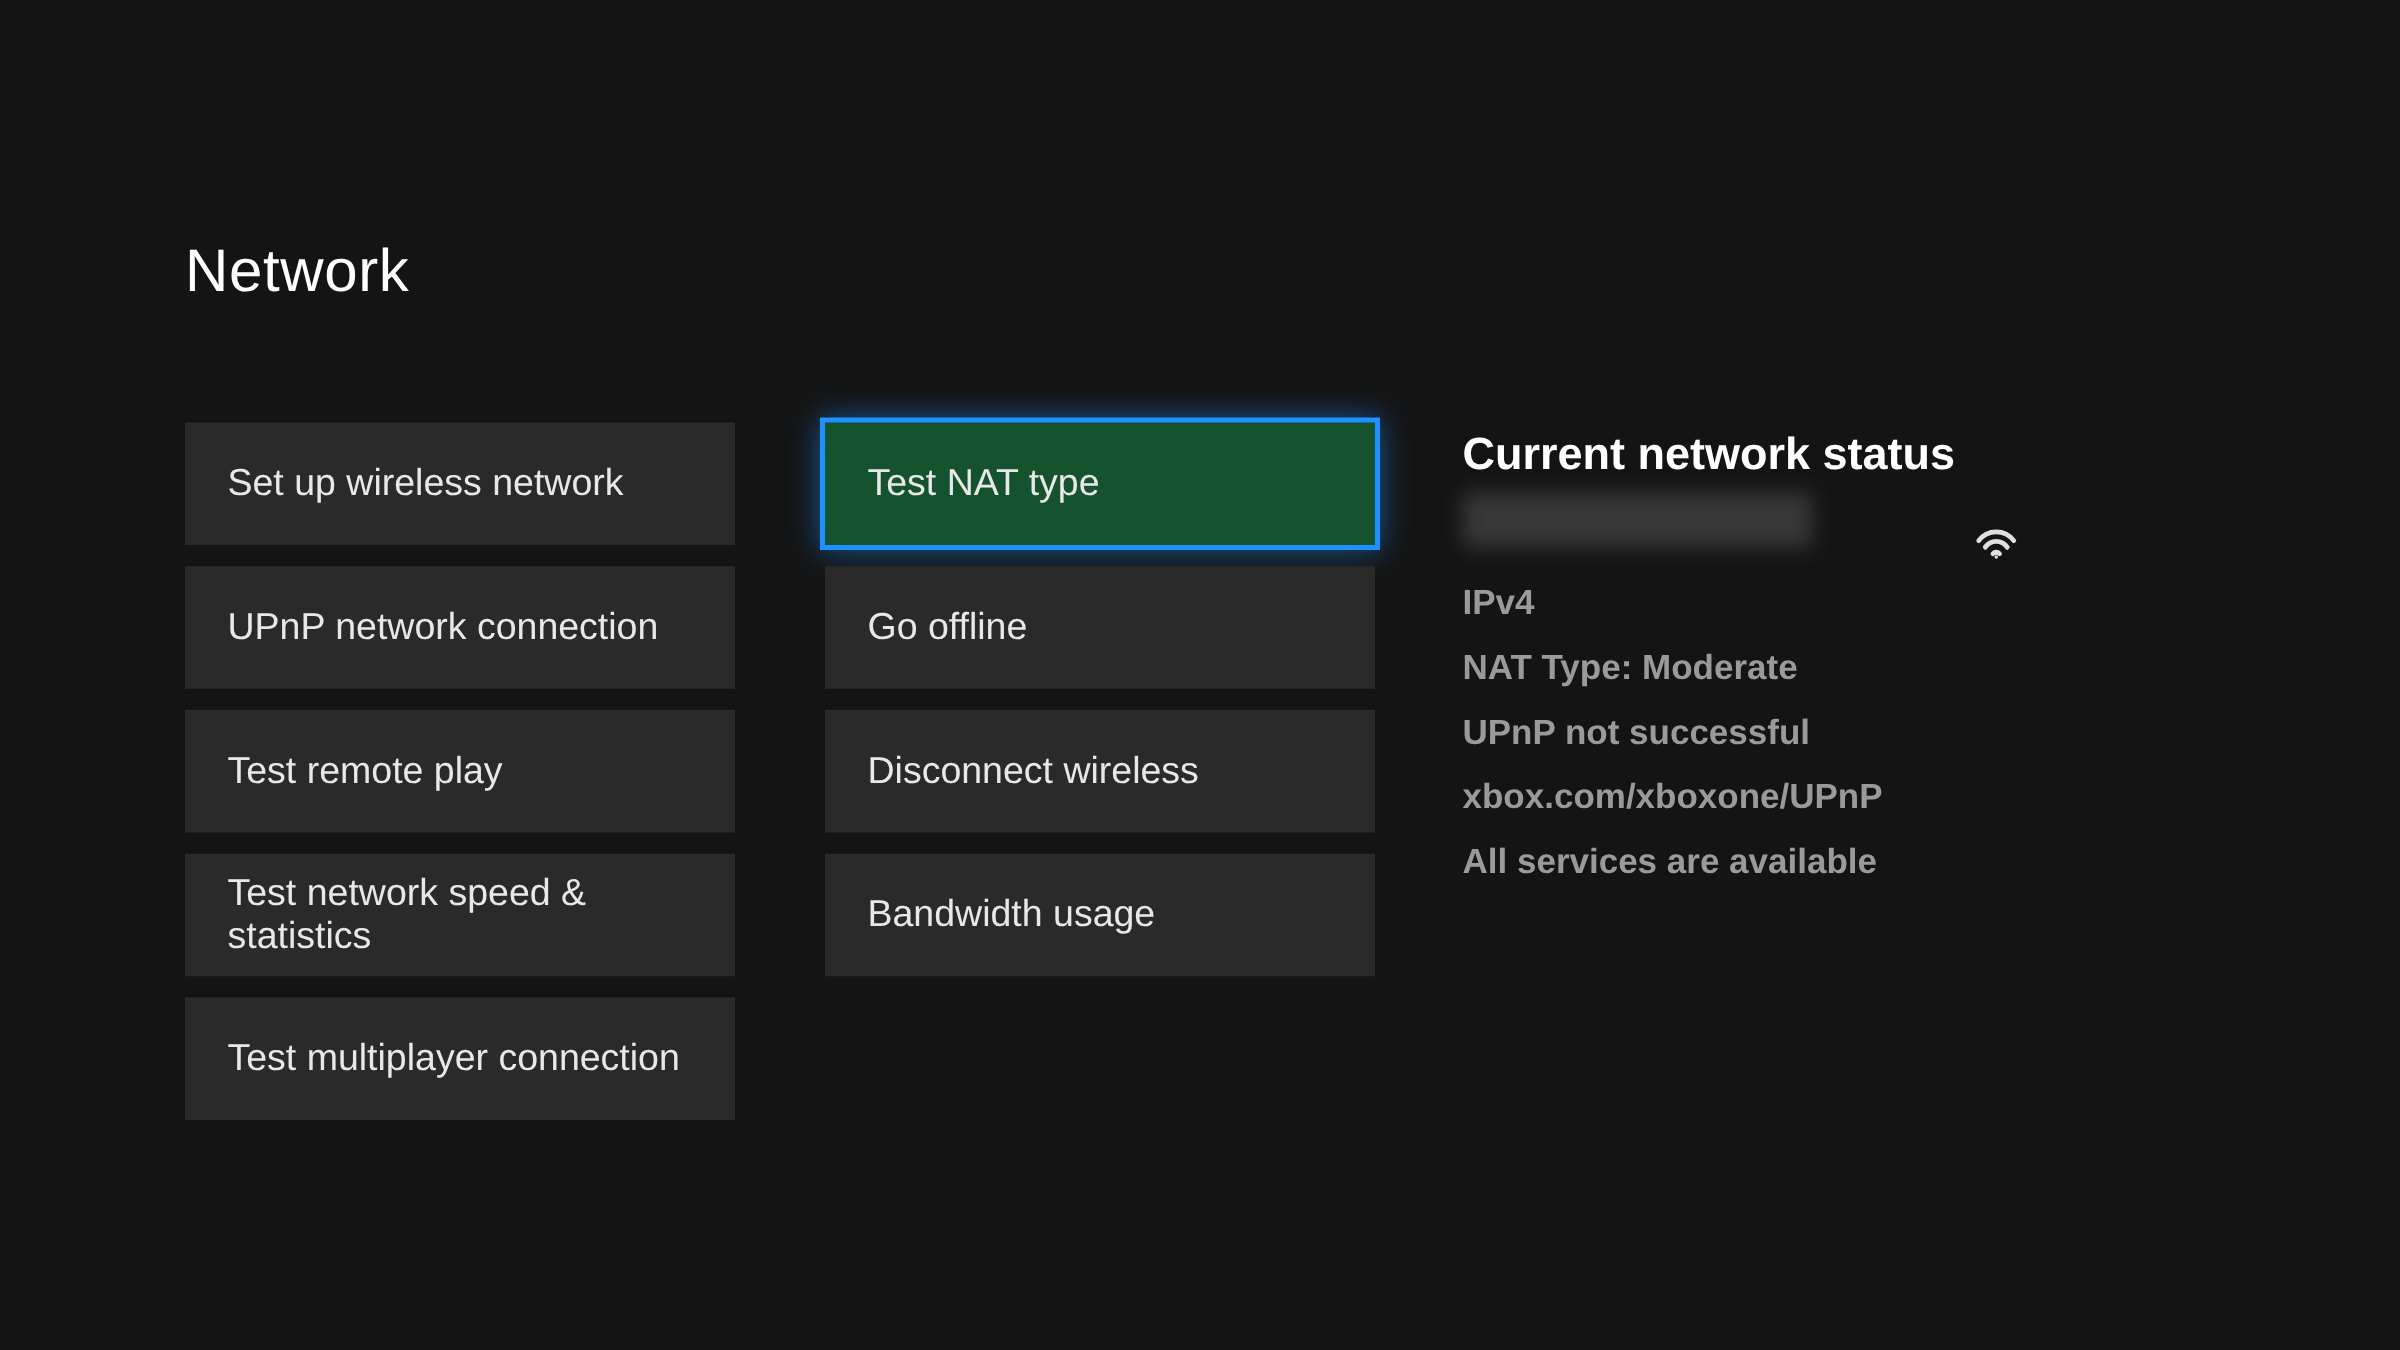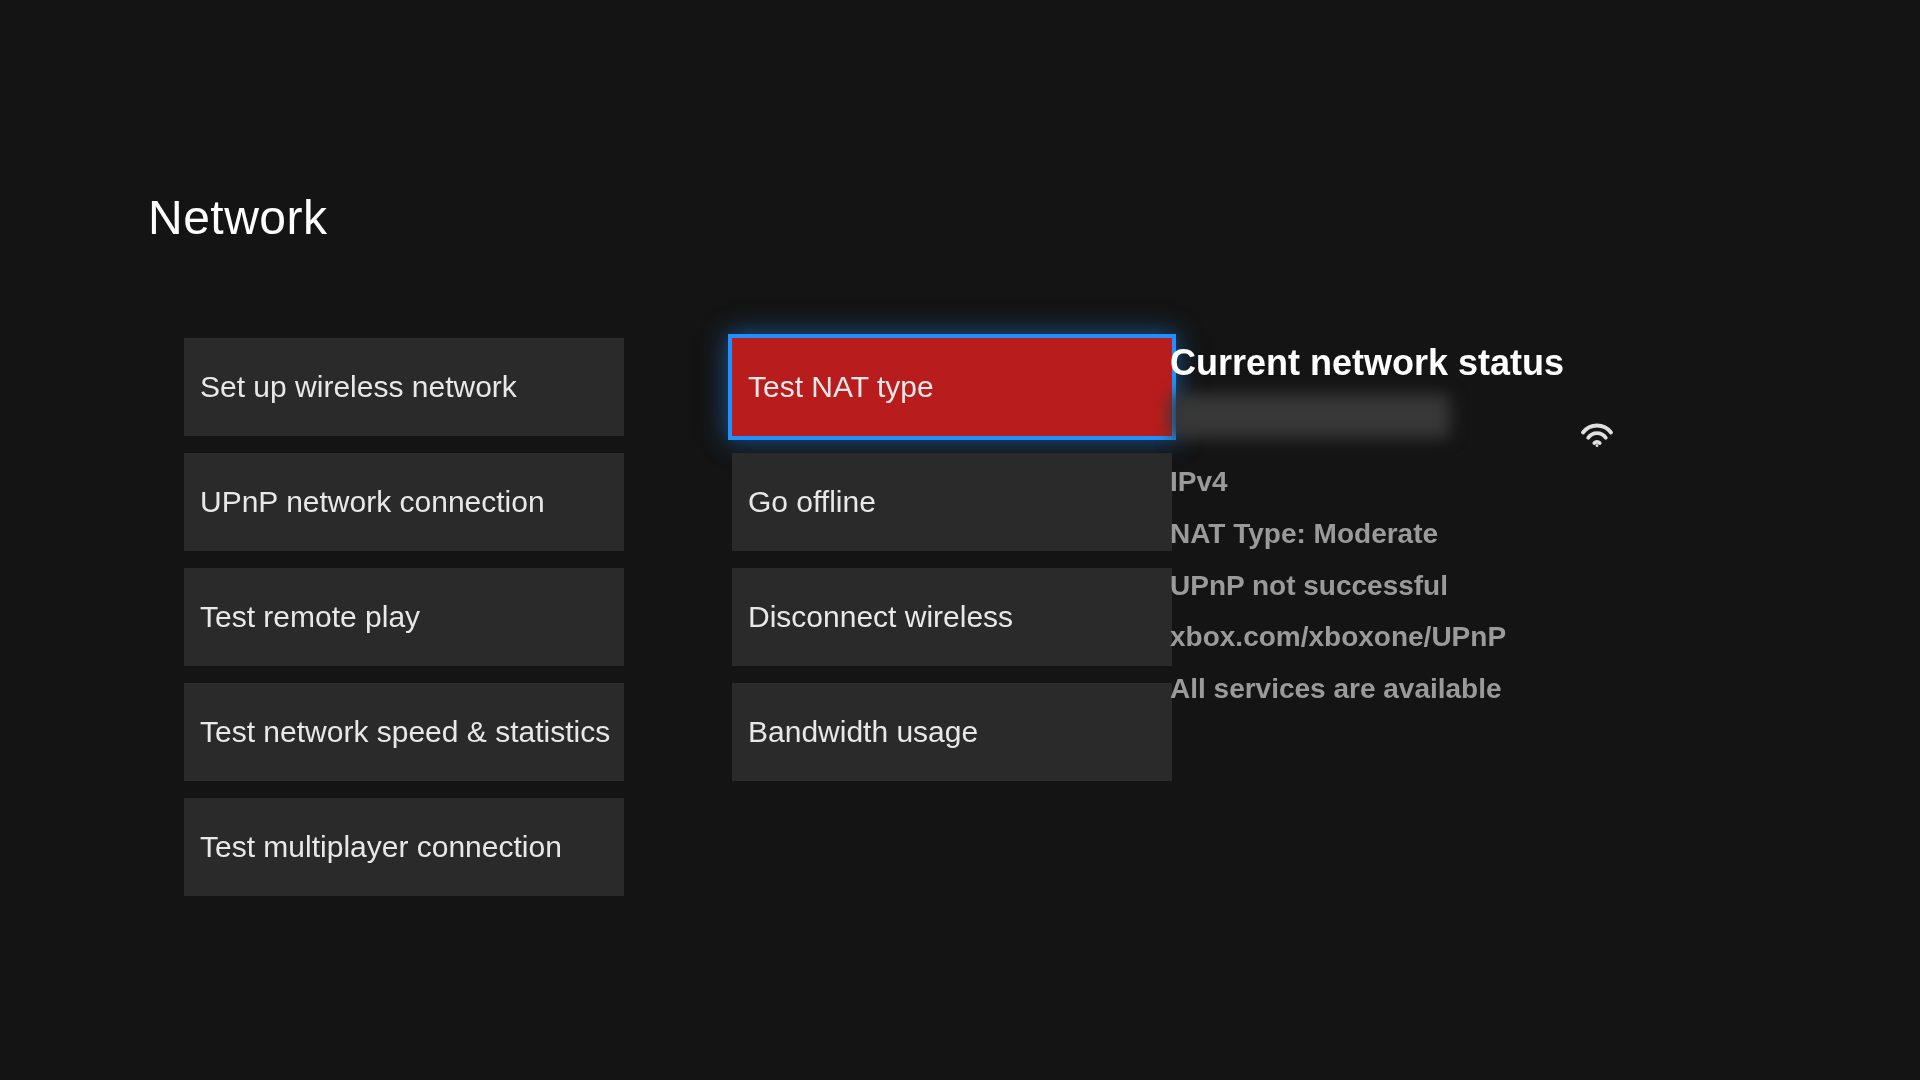--- a/index.html
+++ b/index.html
@@ -34,31 +34,30 @@
       display: flex;
       flex-direction: column;
       gap: 17px;
     }
     .tile {
       width: 440px;
       height: 98px;
       background: #2a2a2a;
       display: flex;
       align-items: center;
-      padding-left: 16px;
+      padding-left: 34px;
       font-size: 30px;
       font-weight: 400;
       color: #e8e8e8;
       border: none;
       text-align: left;
       cursor: pointer;
-      margin-left: 36px;
     }
     .tile.selected {
-      background: #b91c1c;
+      background: #14532d;
       outline: 4px solid #1e90ff;
       box-shadow: 0 0 24px 4px rgba(30,144,255,0.55);
     }
     .status-panel {
       position: absolute;
       left: 1170px;
       top: 342px;
       width: 470px;
     }
     .status-heading {

